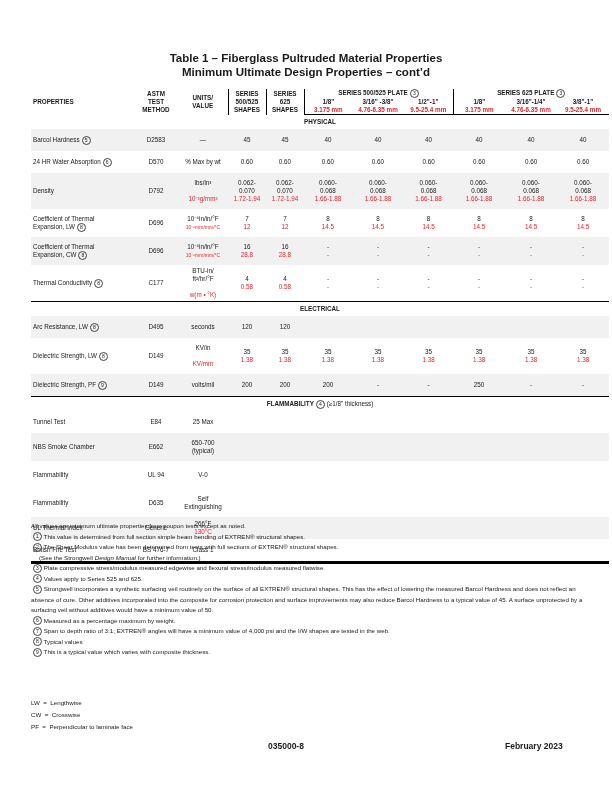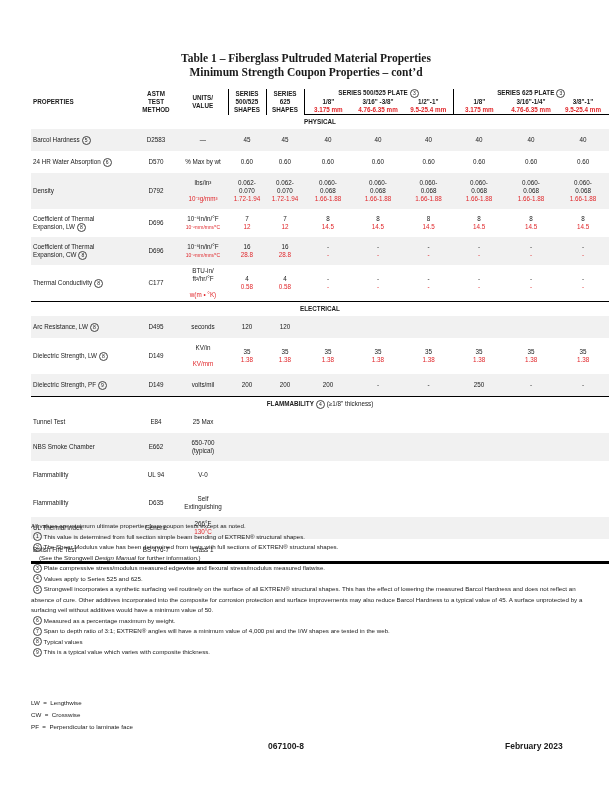--- a/index.html
+++ b/index.html
@@ -1,17 +1,17 @@
 <!DOCTYPE html>
 <html><head>
 <meta charset="utf-8">
 <style>
   html, body { margin:0; padding:0; background:#ffffff; }
   body { width:612px; height:792px; position:relative; overflow:hidden; font-family:"Liberation Sans", sans-serif; color:#1a1a1a; }
-  .title { position:absolute; left:0; width:612px; text-align:center; font-weight:bold; font-size:11.5px; line-height:14px;font-family:Liberation Serif, serif; }
+  .title { position:absolute; left:0; width:612px; text-align:center; font-weight:bold; font-size:11.5px; line-height:14px; }
   .title.t1 { top:51px; }
   .title.t2 { top:65px; }
 
   table.props { position:absolute; left:31px; top:89px; width:578px; border-collapse:collapse; table-layout:fixed; }
   table.props td, table.props th { padding:0; font-size:6.3px; text-align:center; vertical-align:middle; line-height:8px; }
   th { font-weight:bold; }
   .hdr th { vertical-align:bottom; }
   .hdr-top th { line-height:8px; }
   .c-prop { text-align:left !important; padding-left:2px !important; }
   .red { color:#e0262a; }
@@ -32,21 +32,21 @@
   .notes .ind { padding-left:8px; }
   .abbr { position:absolute; left:31px; top:697px; font-size:6.2px; line-height:12px; }
   .footer { position:absolute; top:741px; font-weight:bold; font-size:8.5px; }
   .footer.doc { left:268px; }
   .footer.date { left:505px; }
 </style>
 </head>
 <body>
 
 <div class="title t1">Table 1 – Fiberglass Pultruded Material Properties</div>
-<div class="title t2">Minimum Strength Coupon Properties – cont’d</div>
+<div class="title t2">Minimum Ultimate Design Properties – cont’d</div>
 
 <table class="props">
   <colgroup>
     <col style="width:103px">
       <col style="width:44px">
       <col style="width:50px">
     <col style="width:38px">
       <col style="width:38px">
     <col style="width:48px">
       <col style="width:52px">
@@ -303,14 +303,14 @@
   <p><span class="circ">8</span> <span>Typical values</span></p>
   <p><span class="circ">9</span> <span>This is a typical value which varies with composite thickness.</span></p>
 </div>
 
 <div class="abbr">
   <div style="white-space:pre">LW  =  Lengthwise</div>
   <div style="white-space:pre">CW  =  Crosswise</div>
   <div style="white-space:pre">PF  =  Perpendicular to laminate face</div>
 </div>
 
-<div class="footer doc">067100-8</div>
+<div class="footer doc">035000-8</div>
 <div class="footer date">February 2023</div>
 
 </body></html>

